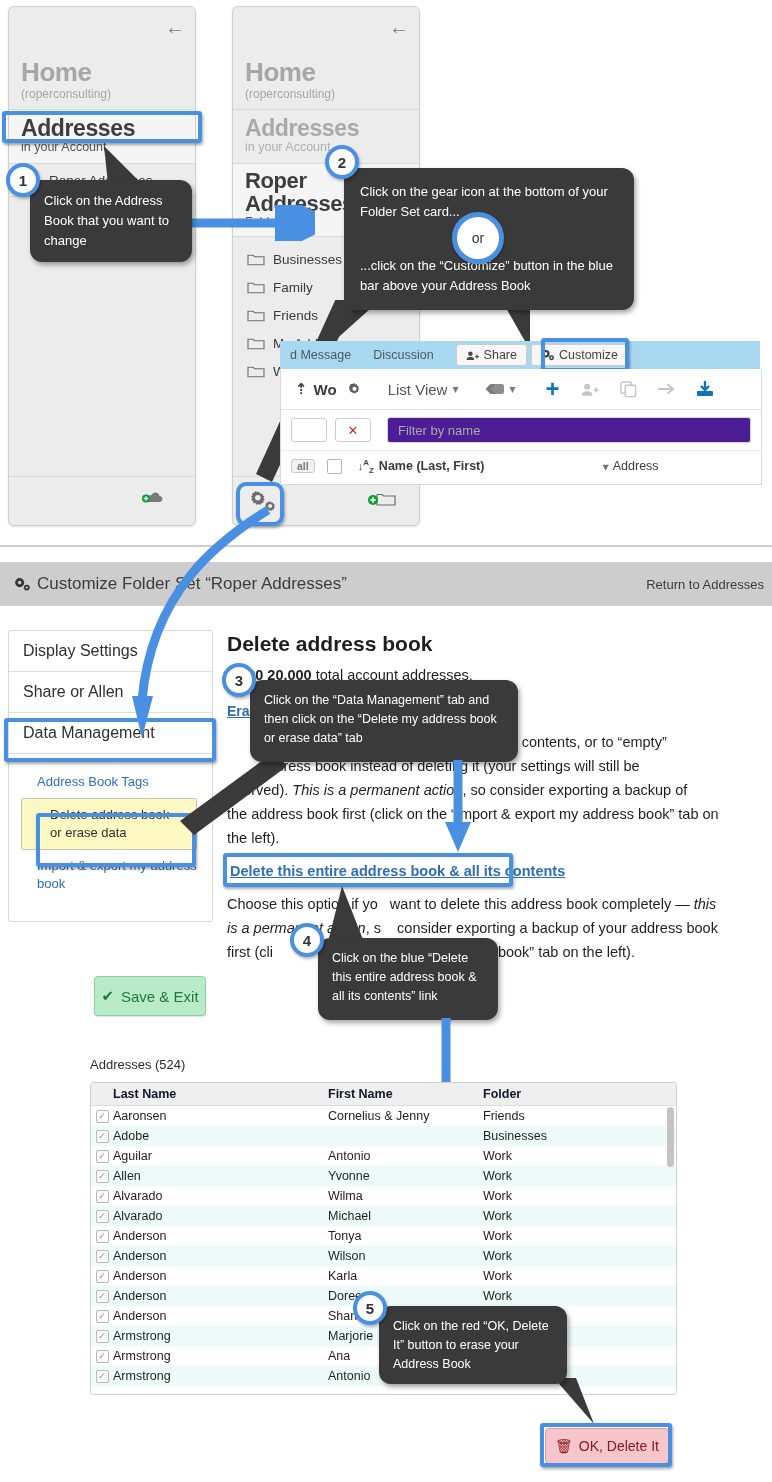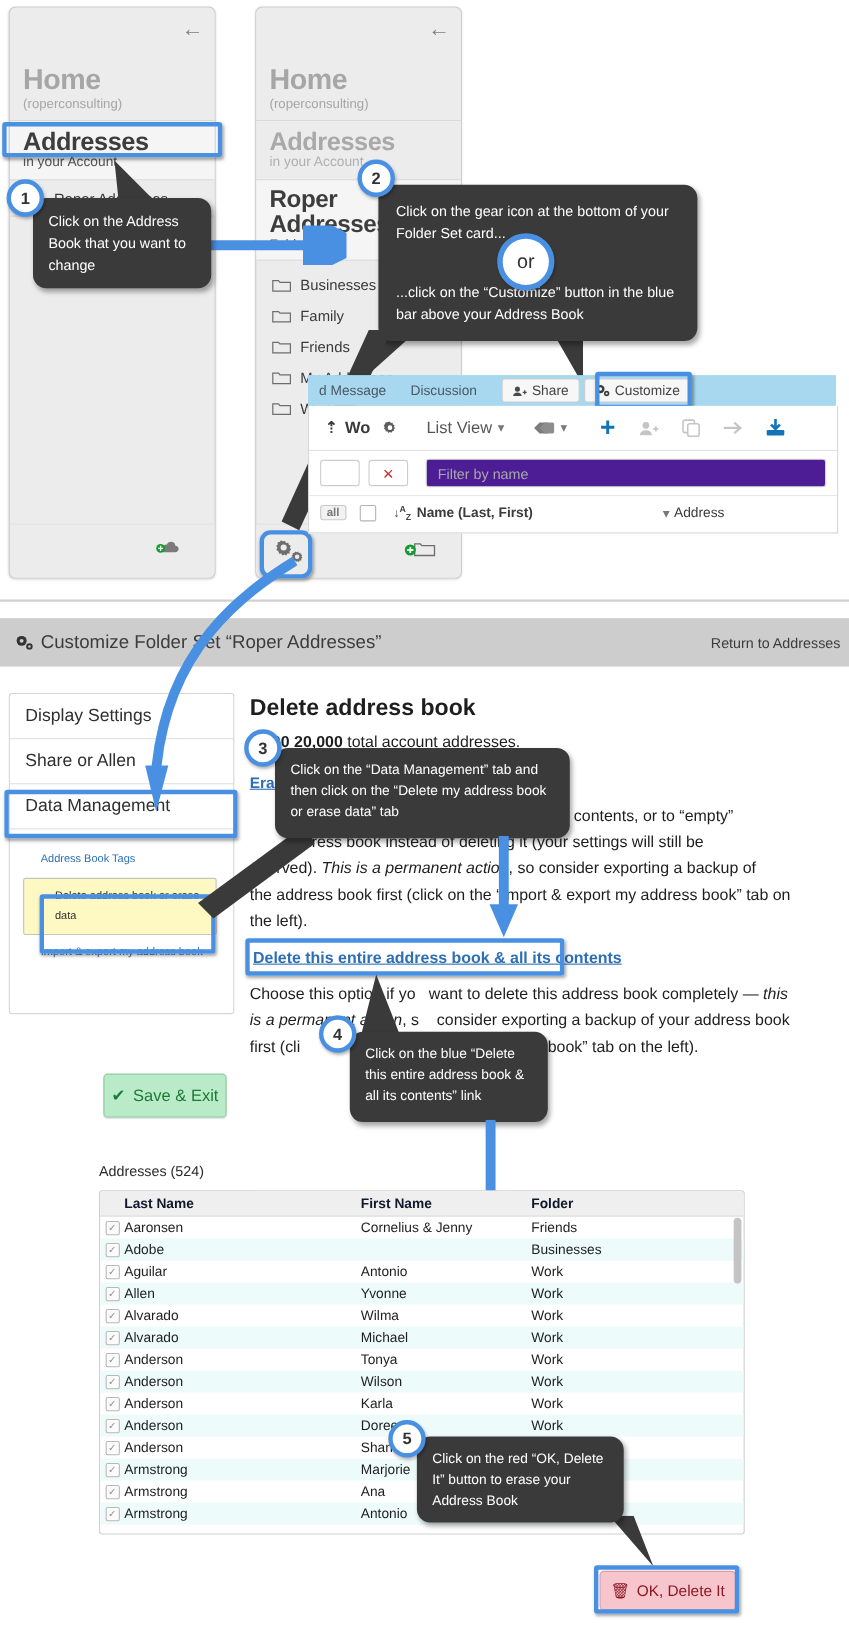--- a/index.html
+++ b/index.html
@@ -57,21 +57,21 @@
   .bubble.small{font-size:12.5px;line-height:19px;}
   .step{
     position:absolute;width:34px;height:34px;border-radius:50%;
     background:#fff;border:4px solid #4a90e2;box-sizing:border-box;
     color:#333;font-size:15px;font-weight:bold;display:flex;align-items:center;justify-content:center;
     box-shadow:1px 2px 3px rgba(0,0,0,.3);z-index:40;
   }
   .orpill{
     position:absolute;width:52px;height:52px;border-radius:50%;
     background:#fff;border:5px solid #4a90e2;box-sizing:border-box;
-    color:#333;font-size:18px;display:flex;align-items:center;justify-content:center;
+    color:#333;font-size:14px;display:flex;align-items:center;justify-content:center;
     box-shadow:1px 2px 3px rgba(0,0,0,.25);
   }
 
   
   .bluebar{
     position:absolute;background:#a8d8f0;height:28px;display:flex;align-items:center;
   }
   .bluebar .bb-txt{font-size:12.5px;color:#4a5a63;margin-right:22px;}
   .bb-btn{
     background:#f7f7f7;border:1px solid #cdcdcd;border-radius:3px;font-size:12.5px;color:#444;
@@ -105,21 +105,21 @@
   .divider{position:absolute;background:#d2d2d2;height:1px;}
 
   .tabbox{
     position:absolute;background:#fff;border:1px solid #d6d6d6;border-radius:3px;box-sizing:border-box;
   }
   .tab-main{
     height:41px;display:flex;align-items:center;border-bottom:1px solid #e0e0e0;
     font-size:16px;color:#2f2f2f;padding-left:14px;box-sizing:border-box;
   }
   .tab-sub{
-    font-size:10px;color:#2d6fb5;padding:7px 14px 7px 28px;line-height:18px;box-sizing:border-box;
+    font-size:13px;color:#2d6fb5;padding:7px 14px 7px 28px;line-height:18px;box-sizing:border-box;
   }
   .tab-sub.active{background:#fef9c3;color:#2f2f2f;}
   .savebtn{
     position:absolute;background:#b9ebc8;border:1px solid #8dce9f;border-radius:4px;
     display:flex;align-items:center;justify-content:center;gap:7px;
     font-size:15px;color:#1d7a36;box-shadow:0 1px 1px rgba(0,0,0,.12);
   }
 
   .body-h3{font-size:21px;font-weight:bold;color:#1e1e1e;}
   .body-p{font-size:14.5px;color:#1e1e1e;line-height:24px;}

